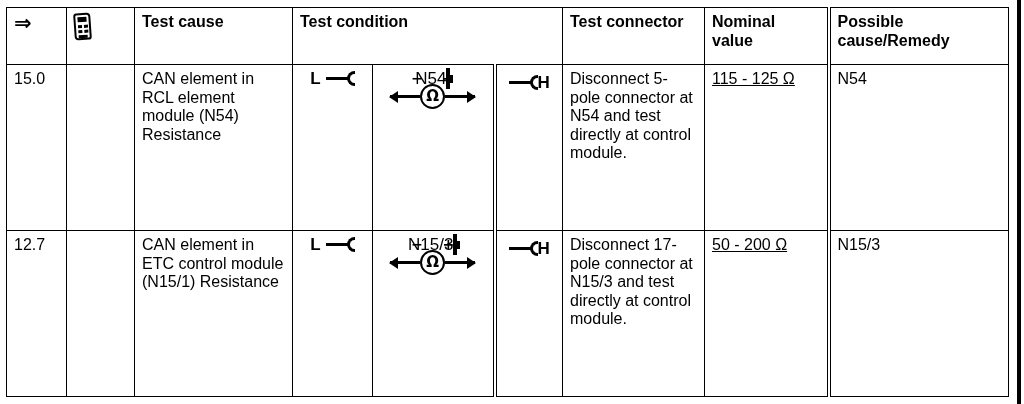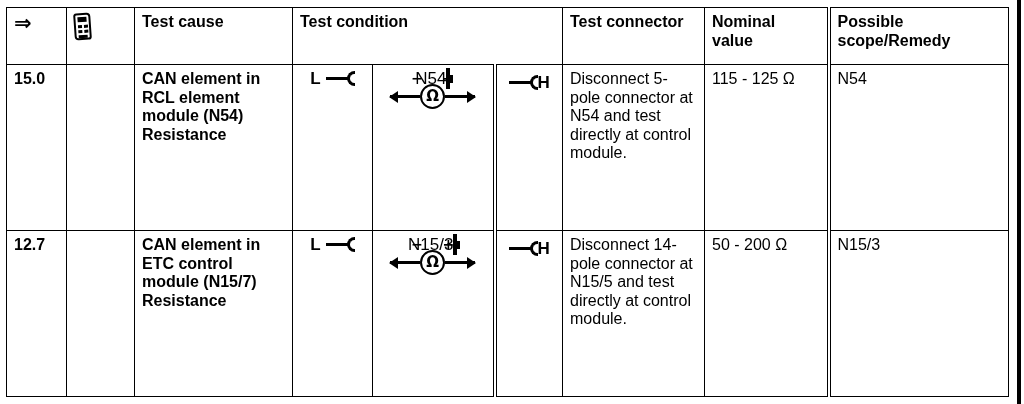--- a/index.html
+++ b/index.html
@@ -66,30 +66,31 @@
   
   .dbl-left  { border-left: 4px double #000 !important; }
 
   .hdr td {
     font-weight: bold;
     vertical-align: top;
     padding-top: 8px;
     height: 47px;
   }
 
-  .bold { font-weight: bold; }
+  .bold { font-weight: normal; }
 
   
   td.sym {
     vertical-align: middle;
     text-align: center;
     padding: 0;
   }
   td.vmid {
     vertical-align: middle;
+    text-decoration: underline;
   }
 
   
   .arrow-dbl {
     font-size: 21px;
     line-height: 1;
     font-family: "DejaVu Sans", sans-serif;
   }
 
   
@@ -260,21 +261,21 @@
       </td>
       <td>
         <span class="tester-icon">
           <i class="scr"></i><i class="k1"></i><i class="k2"></i><i class="k3"></i><i class="k4"></i><i class="k5"></i>
         </span>
       </td>
       <td>Test cause</td>
       <td colspan="3">Test condition</td>
       <td>Test connector</td>
       <td>Nominal value</td>
-      <td class="dbl-left">Possible scope/Remedy</td>
+      <td class="dbl-left">Possible cause/Remedy</td>
     </tr>
 
     <tr>
       <td class="bold">15.0</td>
       <td></td>
       <td class="bold">CAN element in RCL element module (N54) Resistance</td>
 
       <td class="sym">
         <span class="term">
           <span class="lbl">L</span>
@@ -308,21 +309,21 @@
       </td>
 
       <td>Disconnect 5-pole connector at N54 and test directly at control module.</td>
       <td class="vmid">115 - 125 Ω</td>
       <td class="dbl-left">N54</td>
     </tr>
 
     <tr>
       <td class="bold">12.7</td>
       <td></td>
-      <td class="bold">CAN element in ETC control module (N15/7) Resistance</td>
+      <td class="bold">CAN element in ETC control module (N15/1) Resistance</td>
 
       <td class="sym">
         <span class="term">
           <span class="lbl">L</span>
           <span class="lead"></span>
           <span class="sock"></span>
         </span>
       </td>
 
       <td class="sym">
@@ -342,20 +343,20 @@
       </td>
 
       <td class="sym dbl-left">
         <span class="term right">
           <span class="lead"></span>
           <span class="sock"></span>
           <span class="lbl">H</span>
         </span>
       </td>
 
-      <td>Disconnect 14-pole connector at N15/5 and test directly at control module.</td>
+      <td>Disconnect 17-pole connector at N15/3 and test directly at control module.</td>
       <td class="vmid">50 - 200 Ω</td>
       <td class="dbl-left">N15/3</td>
     </tr>
 
   </tbody>
     </table>
 </div>
 
 </body></html>

